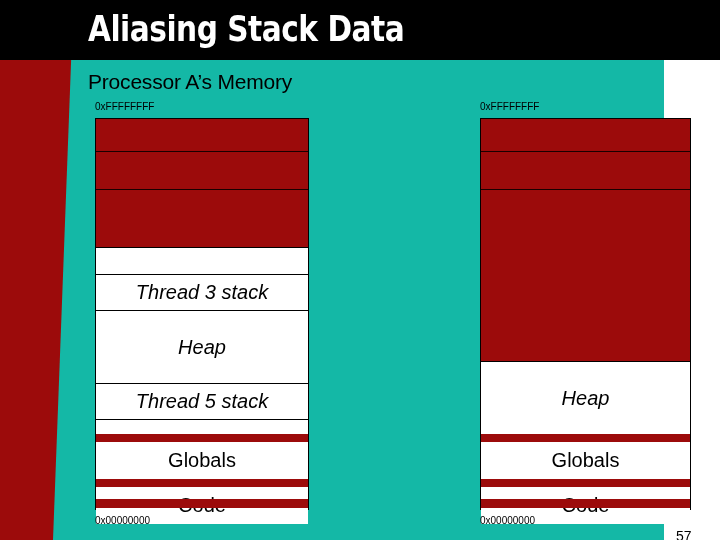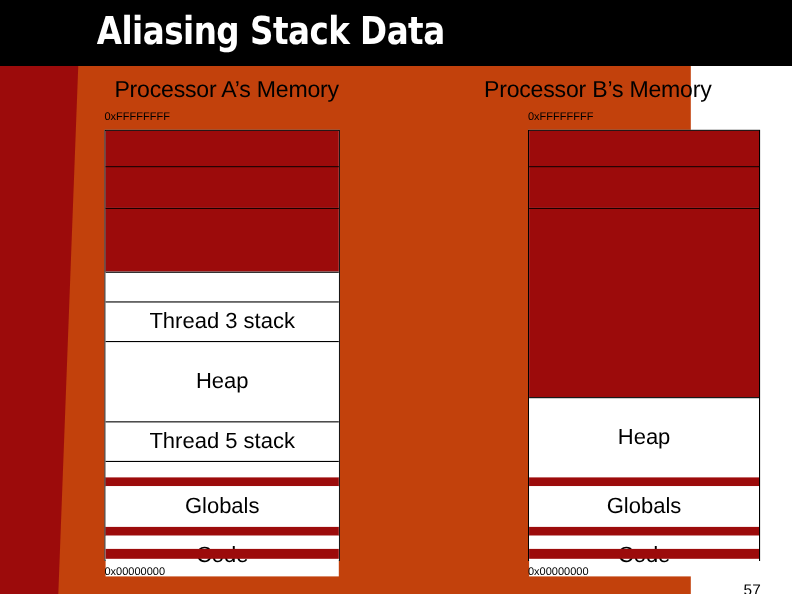--- a/index.html
+++ b/index.html
@@ -13,21 +13,22 @@
     overflow: hidden;
     font-family: "Liberation Sans", sans-serif;
     position: relative;
   }
 
   #slide {
     position: absolute;
     left: 0; top: 0;
     width: 628px;
     height: 540px;
-    background: #c2410c;
+    background: #14b8a6;
+    padding-left: 36px;
   }
 
   
   #title-bar {
     position: absolute;
     left: 0; top: 0;
     width: 720px;
     height: 60px;
     background: #000000;
     z-index: 2;
@@ -59,21 +60,20 @@
   }
   #left-band svg { display: block; }
 
   
   .col-header {
     position: absolute;
     font-size: 21px;
     color: #000000;
     white-space: nowrap;
     letter-spacing: -0.2px;
-    margin-left: 16px;
   }
   #header-a { left: 88px;  top: 70px; }
   #header-b { left: 424px; top: 70px; }
 
   .addr-label {
     position: absolute;
     font-size: 10px;
     color: #000000;
     white-space: nowrap;
     text-align: left;
@@ -103,21 +103,21 @@
     align-items: center;
     justify-content: center;
     font-size: 20px;
     color: #000000;
     white-space: nowrap;
     overflow: hidden;
   }
   .seg.filled   { background: #9c0b0b; }
   .seg.empty    { background: #ffffff; }
   .seg.bar      { background: #9c0b0b; }
-  .seg.rule-top    { border-top: 1.5px solid #000000; }
+  .seg.rule-top    { border-top: 1.5px solid #000000; font-style: italic; }
   .seg.hairline-top { border-top: 1px solid #1a0000; }
 
   .seg-label { pointer-events: none; }
 
   
   #page-number {
     position: absolute;
     left: 676px;
     top: 511px;
     font-size: 14px;
@@ -163,21 +163,20 @@
         <span class="seg-label">Globals</span>
       </div>
       <div class="seg bar" style="top: 360px; height: 8px;"></div>
       <div class="seg empty" style="top: 368px; height: 37px;">
         <span class="seg-label">Code</span>
       </div>
       <div class="seg bar" style="top: 380px; height: 9px;"></div>
     </div>
   <div class="addr-label" id="addr-a-bottom">0x00000000</div>
 
-  <div class="col-header" id="header-b">Processor B’s Memory</div>
   <div class="addr-label" id="addr-b-top">0xFFFFFFFF</div>
   <div class="mem-col" id="col-b">
       <div class="seg filled" style="top: 0px; height: 32px;"></div>
       <div class="seg filled hairline-top" style="top: 32px; height: 38px;"></div>
       <div class="seg filled hairline-top" style="top: 70px; height: 172px;"></div>
       <div class="seg empty rule-top" style="top: 242px; height: 73px;">
         <span class="seg-label">Heap</span>
       </div>
       <div class="seg bar" style="top: 315px; height: 8px;"></div>
       <div class="seg empty" style="top: 323px; height: 37px;">

